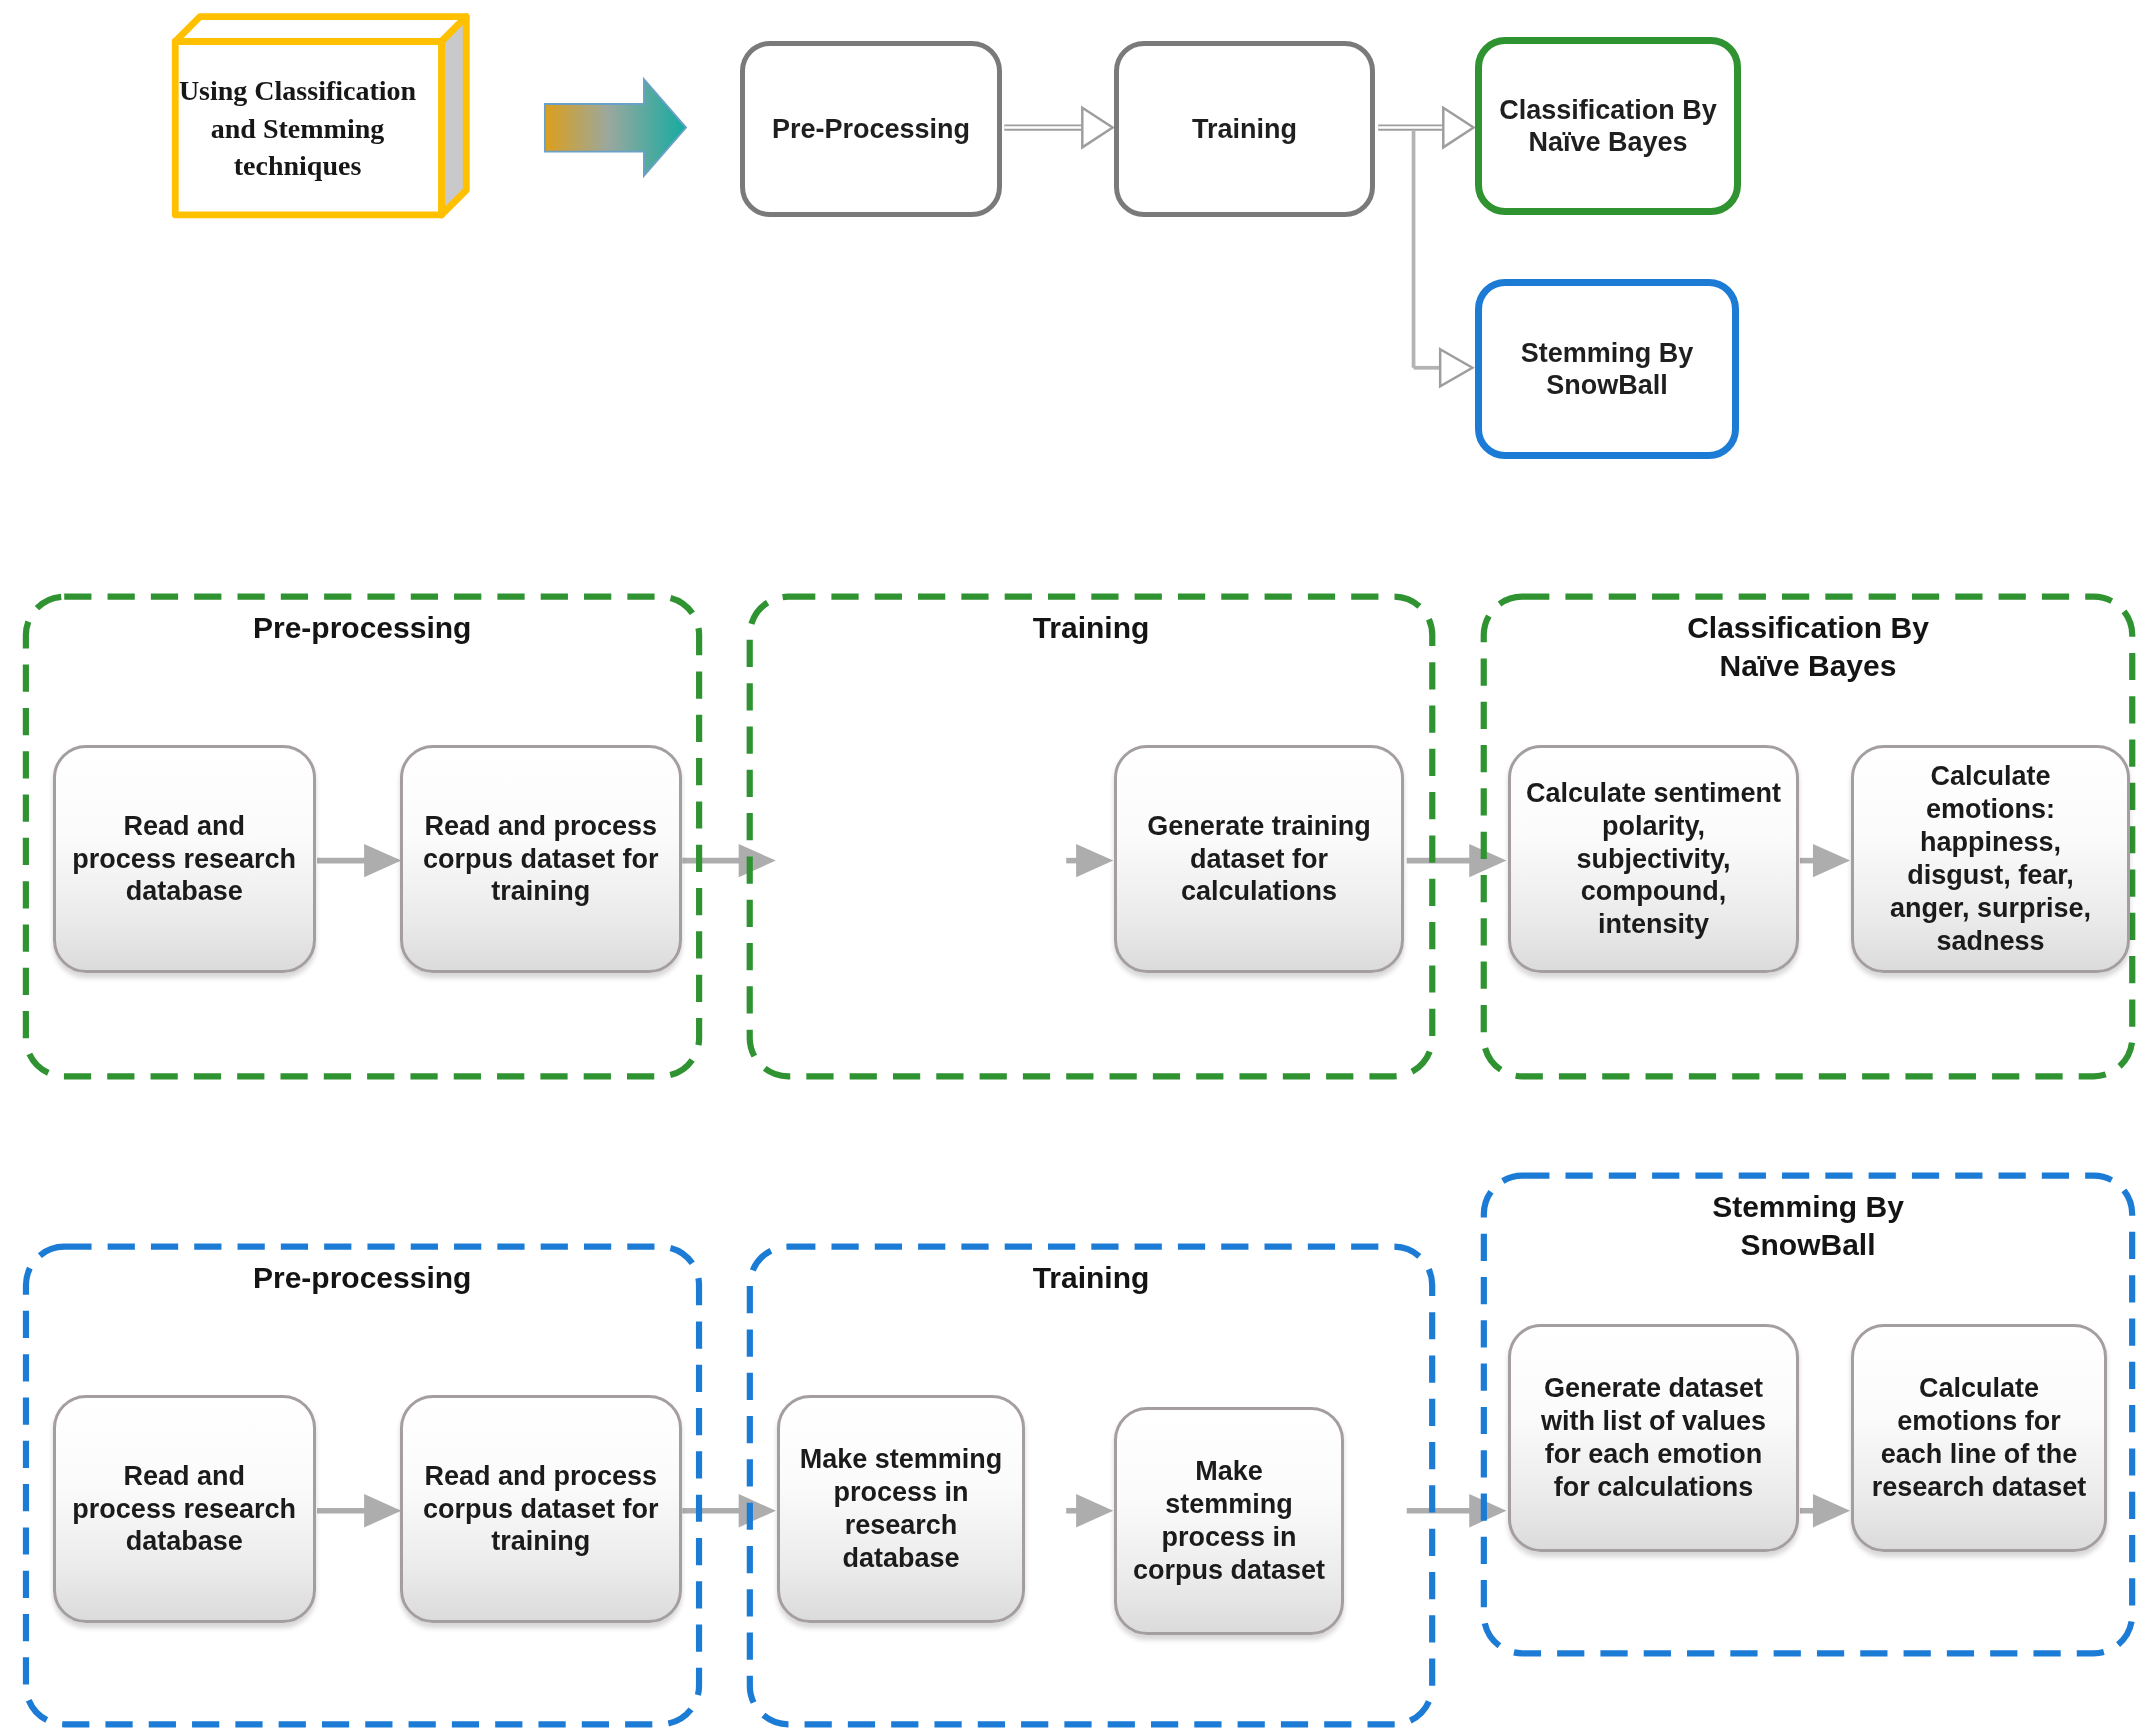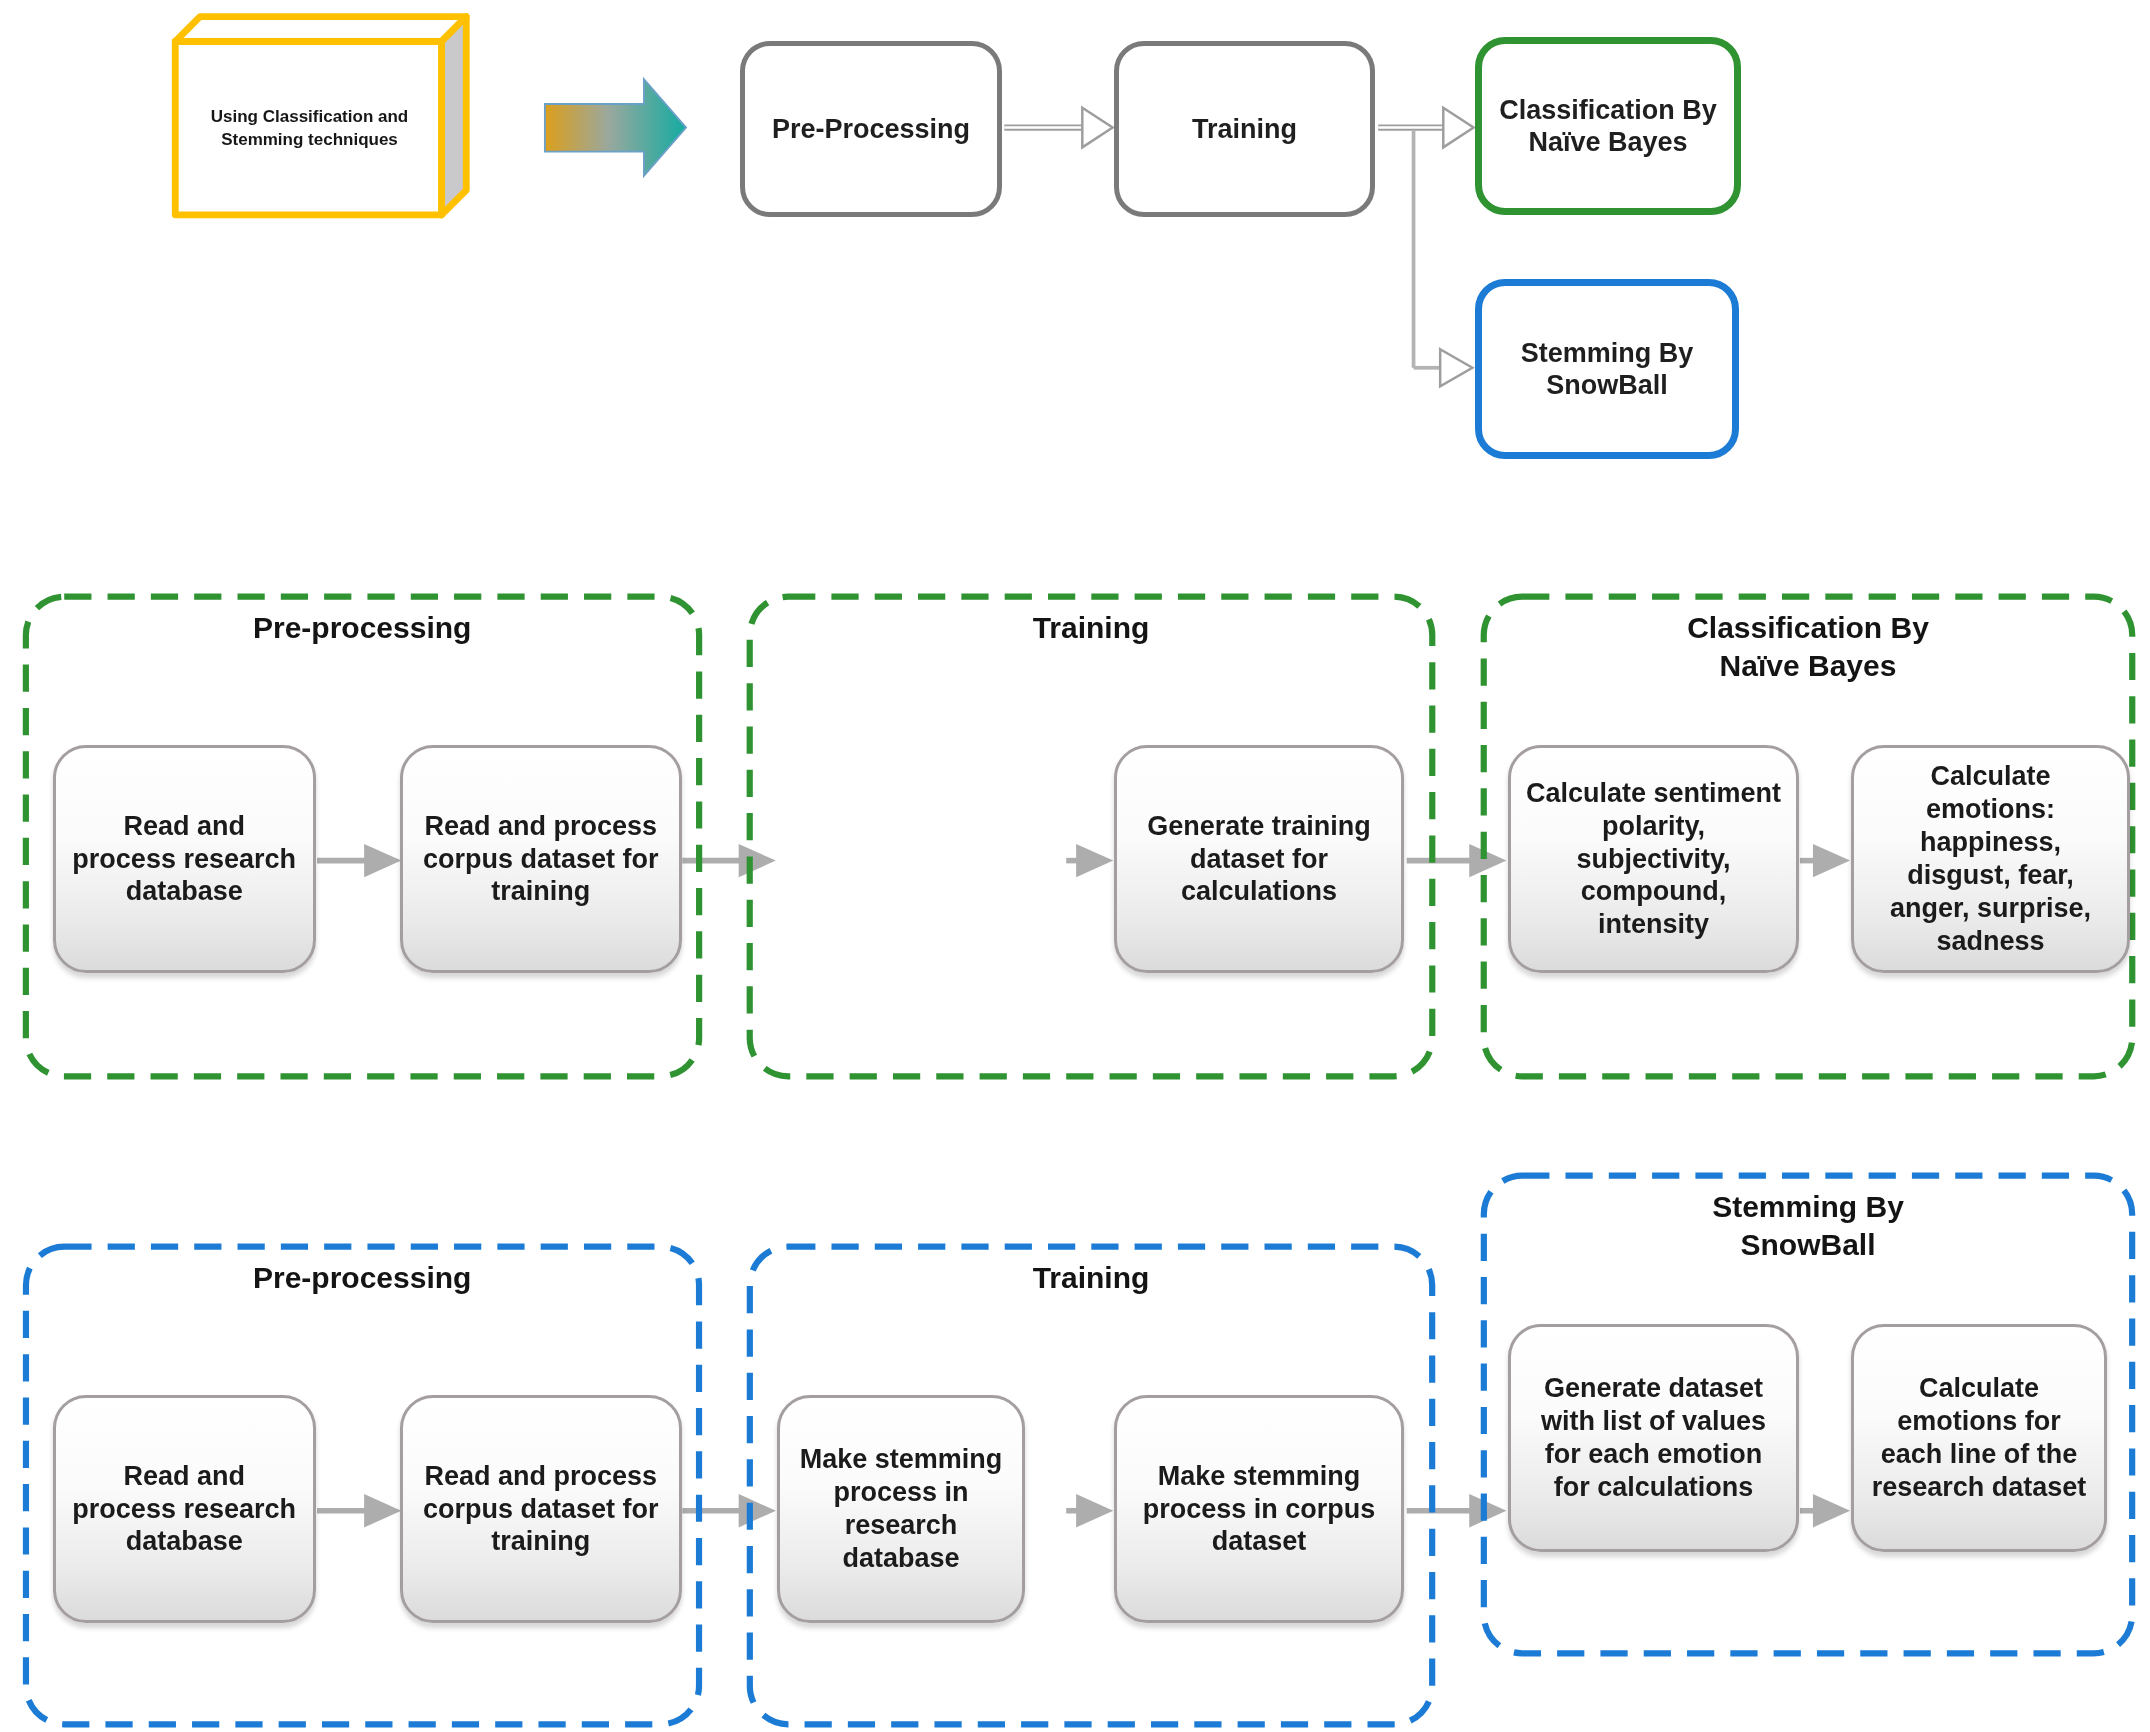--- a/index.html
+++ b/index.html
@@ -26,23 +26,23 @@
     text-align:center;
     font-size:27px; font-weight:600; color:#1f1f1f;
     line-height:1.2;
     padding:0 8.7px; box-sizing:border-box;
   }
   .gray-node{ border:5.6px solid #7a7a7a; }
   .green-node{ border:7.4px solid #2f9331; }
   .blue-node{ border:7.4px solid #1c7cd5;text-align:center; }
   
   .cube-label{
-    position:absolute; left:188px; top:62px; width:243px; height:133px;
+    position:absolute; left:176px; top:62px; width:243px; height:133px;
     display:flex; align-items:center; justify-content:center; text-align:center;
-    font-size:17px; font-weight:700; color:#171717; line-height:1.35;
+    font-size:28px; font-weight:700; color:#171717; line-height:1.35;font-family:Liberation Serif, serif;
   }
   
   .section{
     position:absolute;
     box-sizing:border-box;
   }
   .section svg.border{
     position:absolute; left:0; top:0; width:100%; height:100%;
   }
   .ctitle{
@@ -188,21 +188,21 @@
 
   <div class="section" style="left:746px; top:1243px; width:690px; height:485px;">
     <svg class="border" viewBox="0 0 1115 784">
       <rect x="6" y="6" width="1103" height="772" rx="62" fill="none" stroke="#1c7cd5" stroke-width="10" stroke-dasharray="44 26"></rect>
     </svg>
     <div class="ctitle">
       <span>Training</span>
       <span></span>
     </div>
     <div class="step" style="left:31px; top:152px; width:248px;">Make stemming process in research database</div>
-    <div class="step" style="left:368px; top:152px; width:290px;text-align:center;">Make stemming process in corpus dataset</div>
+    <div class="step" style="left:368px; top:164px; width:230px;text-align:center;">Make stemming process in corpus dataset</div>
   </div>
 
   <div class="section" style="left:1480px; top:1172px; width:656px; height:485px;">
     <svg class="border" viewBox="0 0 1060 784">
       <rect x="6" y="6" width="1048" height="772" rx="62" fill="none" stroke="#1c7cd5" stroke-width="10" stroke-dasharray="44 26"></rect>
     </svg>
     <div class="ctitle">
       <span>Stemming By</span>
       <span>SnowBall</span>
     </div>

